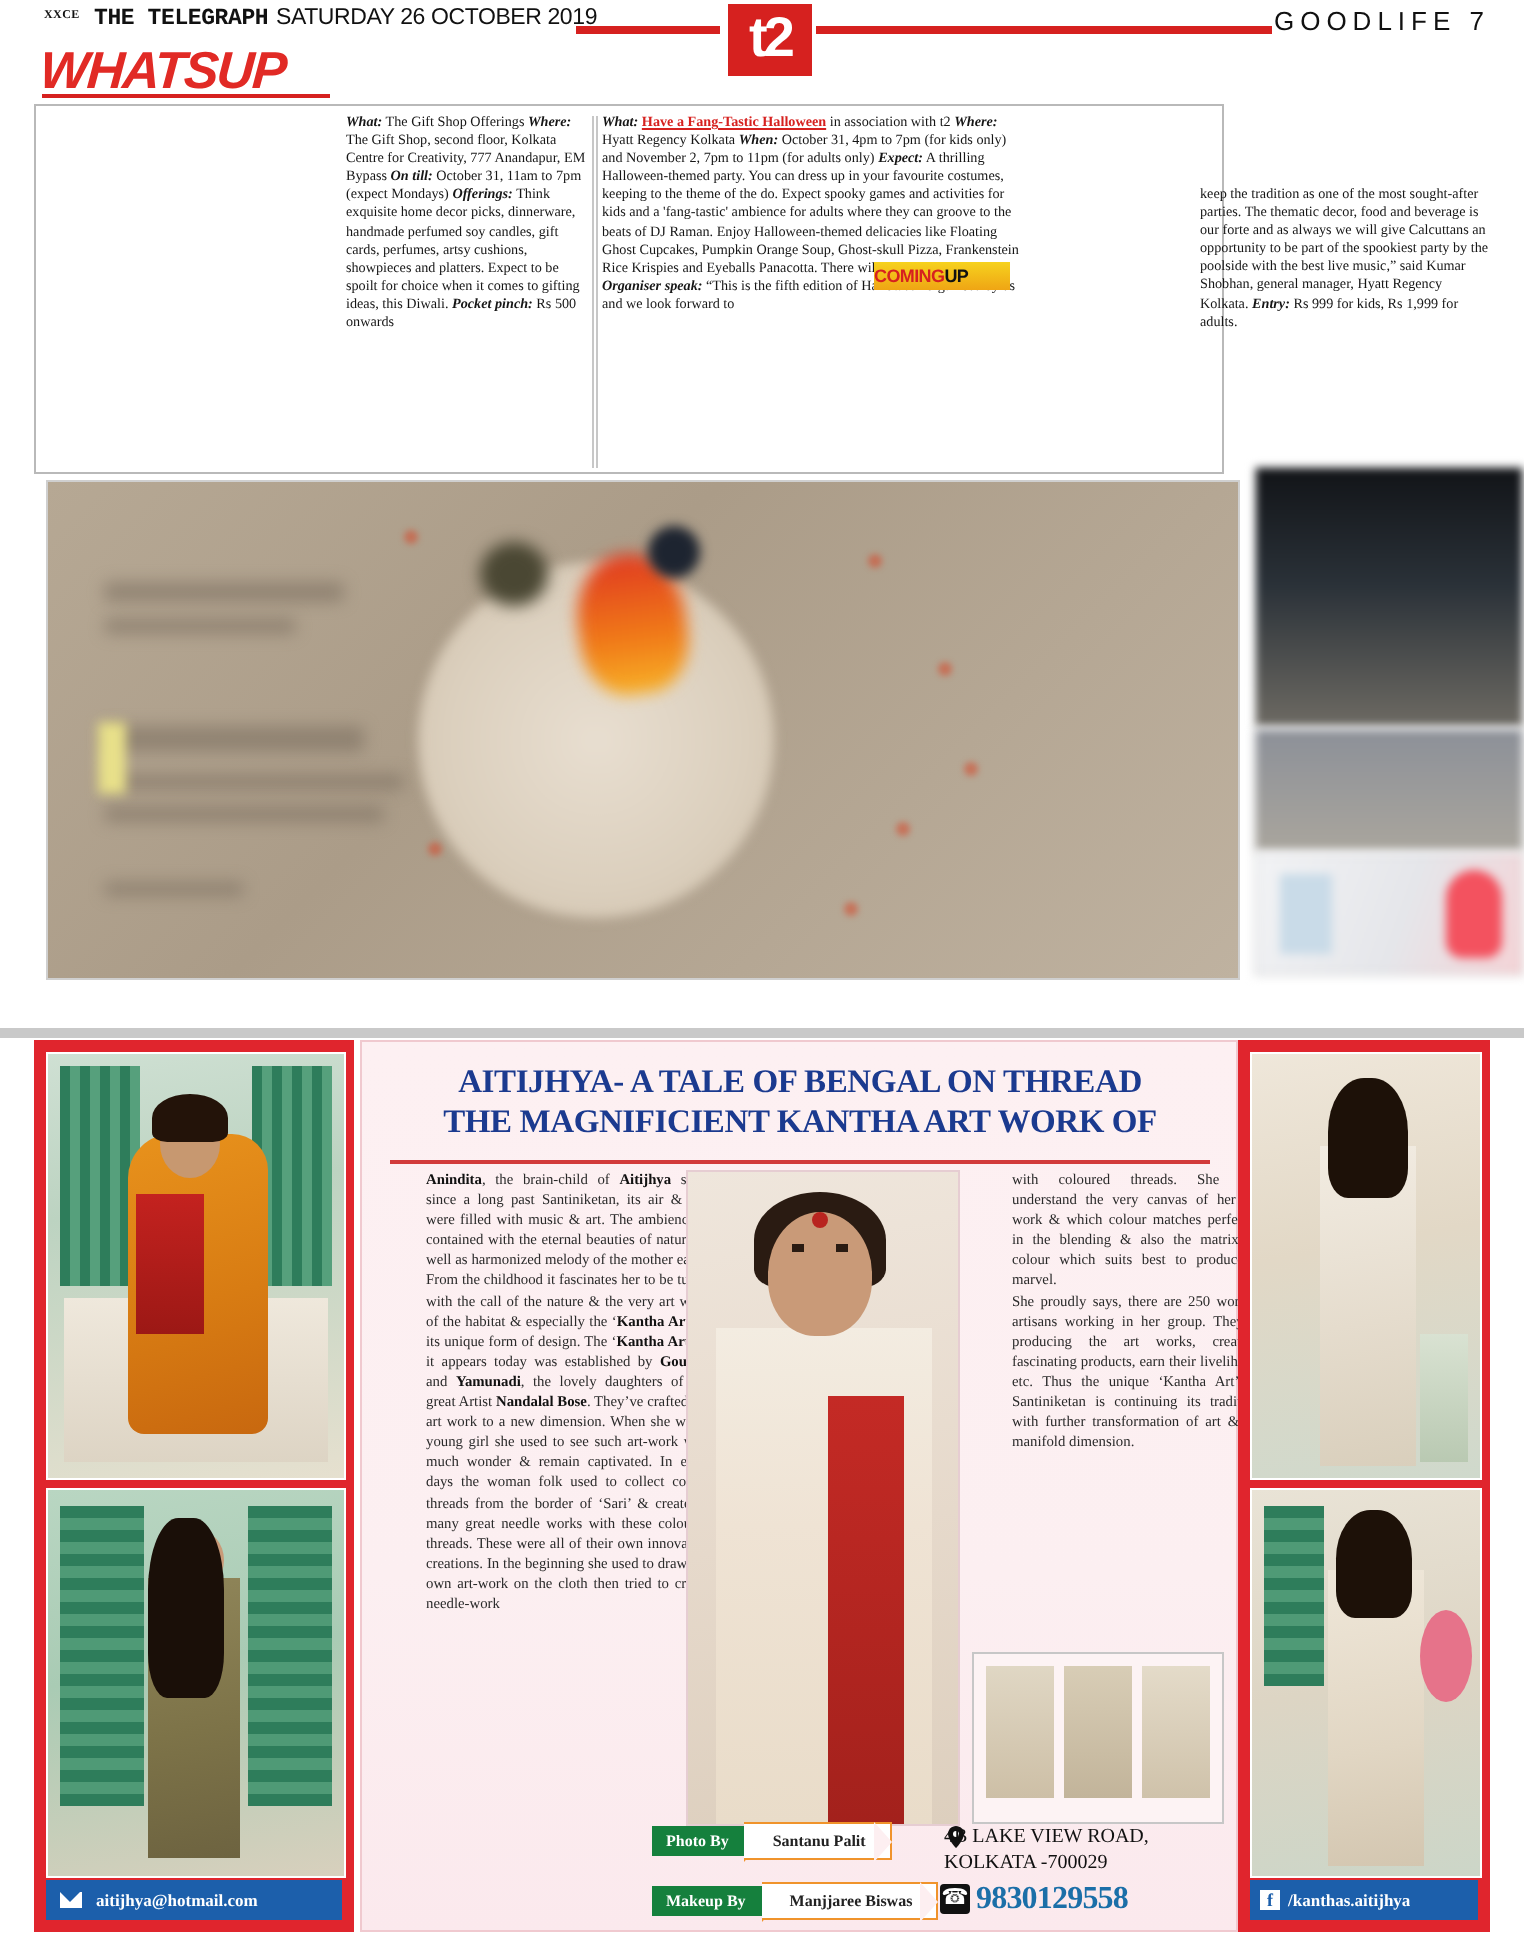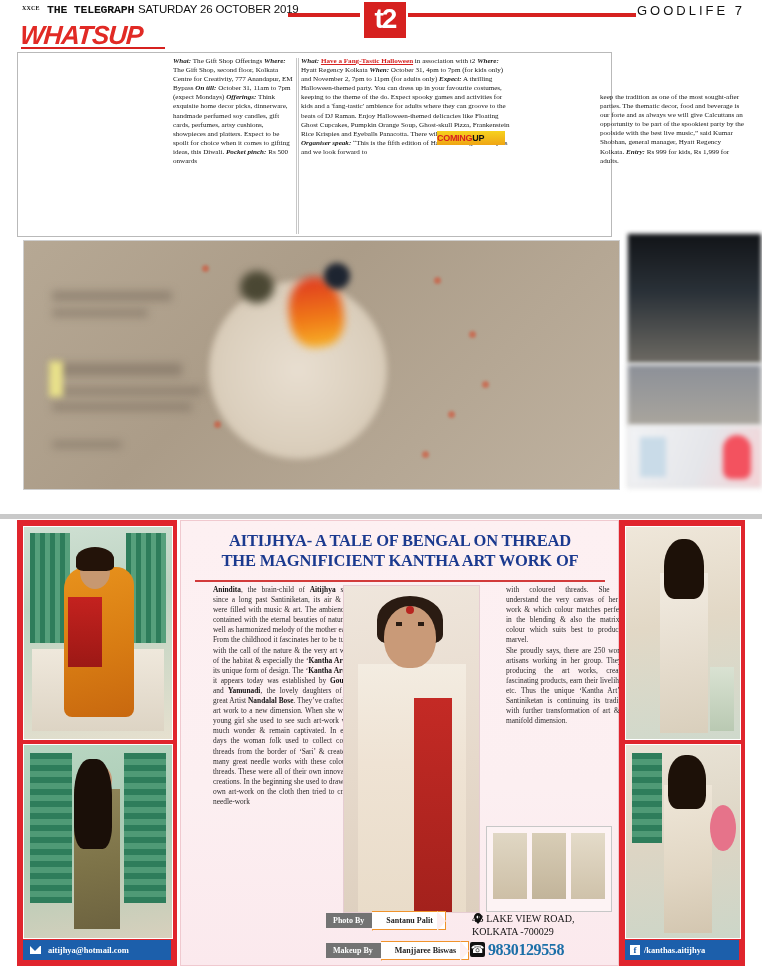--- a/index.html
+++ b/index.html
@@ -178,21 +178,21 @@
   .cp-red{position:absolute;left:70px;top:112px;width:38px;height:214px;
           background:linear-gradient(180deg,#c42a25 0%,#a3211c 100%);}
 
   
   .contactbox{position:absolute;left:305px;top:305px;width:124px;height:84px;
               border:1px solid #c7c7c7;background:#fdf3f4;overflow:hidden;}
   .cb-i{position:absolute;background:#ddd6c8;}
 
   
   .ribbon{position:absolute;height:19px;display:flex;align-items:center;}
-  .rb-lbl{height:15px;background:#737373;color:#fff;font-family:"Liberation Serif",serif;
+  .rb-lbl{height:15px;background:#15803d;color:#fff;font-family:"Liberation Serif",serif;
           font-weight:bold;font-size:8px;display:flex;align-items:center;padding:0 8px 0 7px;
           box-sizing:border-box;position:relative;}
   .rb-lbl:after{content:"";position:absolute;right:-8px;top:0;width:0;height:0;
                 border-top:9.5px solid transparent;border-bottom:9.5px solid transparent;
                 border-left:8px solid #f0932b;}
   .rb-val{height:19px;border:1px solid #f0932b;border-left:none;background:#fff;
           color:#222;font-family:"Liberation Serif",serif;font-weight:bold;font-size:8px;
           display:flex;align-items:center;padding:0 12px 0 14px;box-sizing:border-box;position:relative;}
   .rb-val:after{content:"";position:absolute;right:-1px;top:-1px;width:0;height:0;
                 border-top:10px solid transparent;border-bottom:10px solid transparent;

